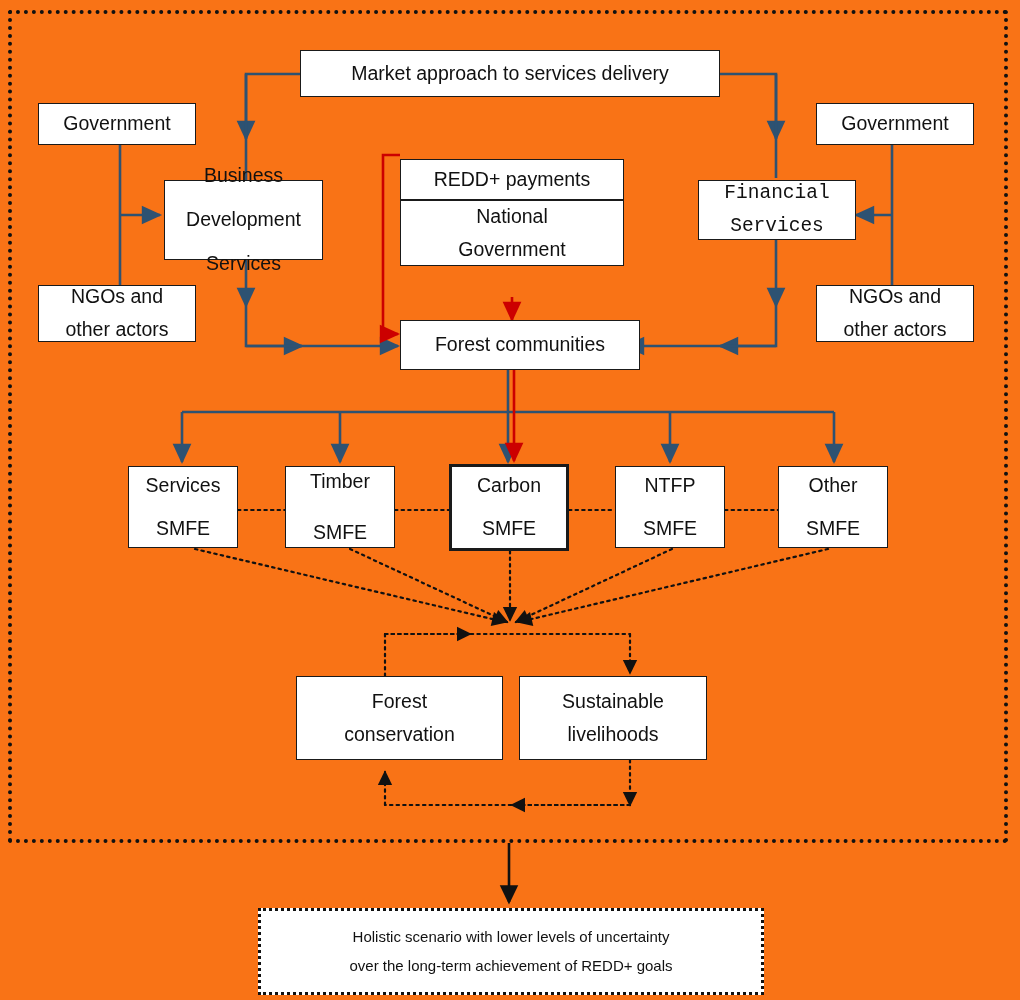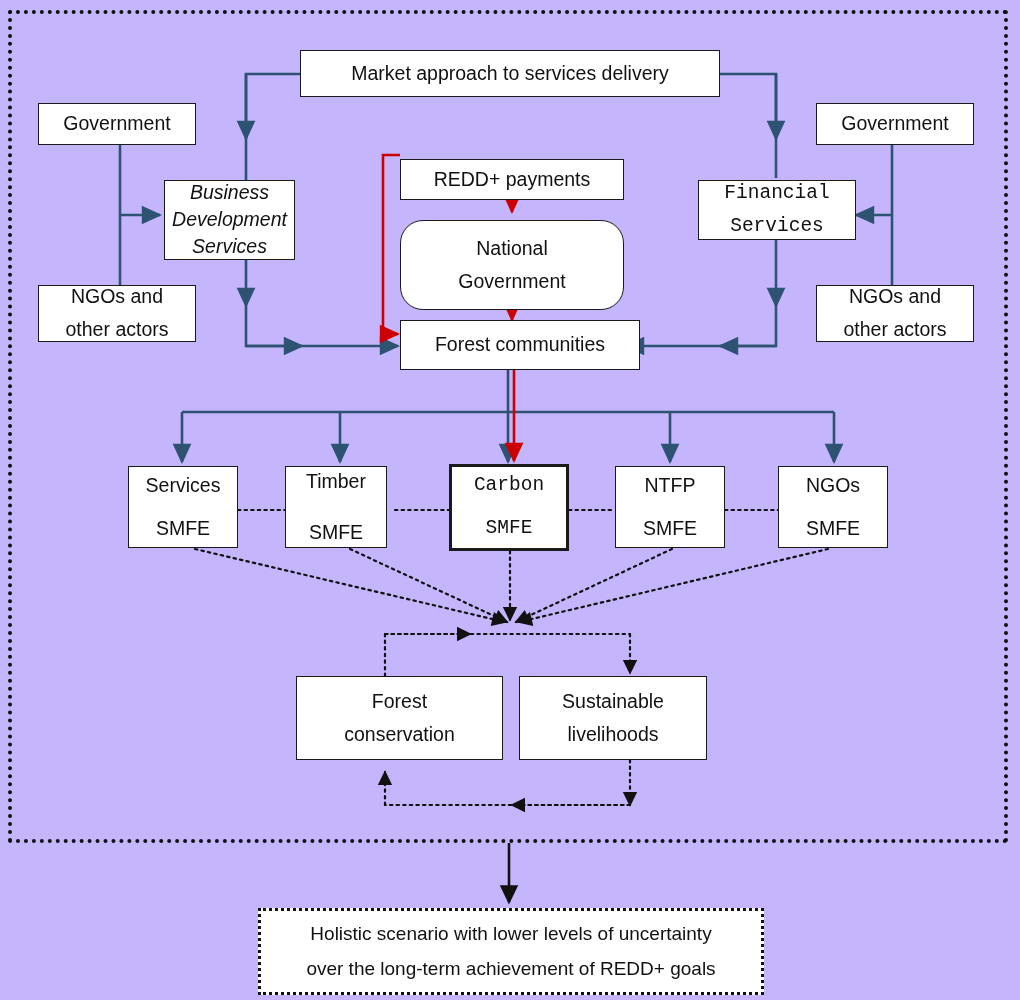--- a/index.html
+++ b/index.html
@@ -1,33 +1,33 @@
 <!DOCTYPE html>
 <html><head>
 <meta charset="utf-8">
 <style>
   html,body{margin:0;padding:0;background:#ffffff;}
   body{font-family:"Liberation Sans","DejaVu Sans",sans-serif;}
-  #stage{position:relative;width:1020px;height:1000px;overflow:hidden;background:#c4b5fd;}
+  #stage{position:relative;width:1020px;height:1000px;overflow:hidden;background:#f97316;}
   #svg-layer{position:absolute;left:0;top:0;width:1020px;height:1000px;}
   .node{position:absolute;box-sizing:border-box;border:1.6px solid #1a1a1a;background:#fff;
         display:flex;flex-direction:column;align-items:center;justify-content:center;
         text-align:center;color:#111;font-size:19.5px;line-height:1.32;z-index:4;}
-  .node.thick{border-width:3.4px;font-family:Liberation Mono, monospace;}
+  .node.thick{border-width:3.4px;}
   .node .ln{display:block;white-space:nowrap;}
   .smfe{font-size:19.5px;}
   .smfe .ln:first-child{margin-bottom:10px;}
   .twoline .ln+.ln{margin-top:7px;}
-  .threeline .ln+.ln{margin-top:1px;}
+  .threeline .ln+.ln{margin-top:18px;}
   .outer-dotted{position:absolute;box-sizing:border-box;z-index:1;
       border:4.5px dotted #111;border-radius:2px;}
   .bottom-dotted{position:absolute;box-sizing:border-box;z-index:4;background:#fff;
       border:3.2px dotted #111;display:flex;flex-direction:column;
       align-items:center;justify-content:center;text-align:center;
-      color:#111;font-size:19px;line-height:1.5;}
+      color:#111;font-size:15px;line-height:1.5;}
   .bottom-dotted .ln+.ln{margin-top:7px;}
 </style>
 </head>
 <body>
 
 <div id="stage">
 
   <div class="outer-dotted" style="left:8px;top:10px;width:1000px;height:833px;"></div>
 
   <svg id="svg-layer" viewBox="0 0 1020 1000" xmlns="http://www.w3.org/2000/svg">
@@ -124,21 +124,21 @@
 
   <div class="node" style="left:38px;top:103px;width:158px;height:42px;">
     <span class="ln">Government</span>
   </div>
 
   <div class="node twoline" style="left:38px;top:285px;width:158px;height:57px;">
     <span class="ln">NGOs and</span>
     <span class="ln">other actors</span>
   </div>
 
-  <div class="node threeline" style="left:164px;top:180px;width:131px;height:80px;font-style:italic;">
+  <div class="node threeline" style="left:164px;top:180px;width:159px;height:80px;">
     <span class="ln">Business</span>
     <span class="ln">Development</span>
     <span class="ln">Services</span>
   </div>
 
   <div class="node" style="left:816px;top:103px;width:158px;height:42px;">
     <span class="ln">Government</span>
   </div>
 
   <div class="node twoline" style="left:816px;top:285px;width:158px;height:57px;">
@@ -148,51 +148,51 @@
 
   <div class="node twoline" style="left:698px;top:180px;width:158px;height:60px;font-family:Liberation Mono, monospace;">
     <span class="ln">Financial</span>
     <span class="ln">Services</span>
   </div>
 
   <div class="node" style="left:400px;top:143px;width:224px;height:41px;margin-top:16px;">
     <span class="ln">REDD+ payments</span>
   </div>
 
-  <div class="node twoline" style="left:400px;top:220px;width:224px;height:90px;border-radius:23px;">
+  <div class="node twoline" style="left:400px;top:200px;width:224px;height:66px;">
     <span class="ln">National</span>
     <span class="ln">Government</span>
   </div>
 
   <div class="node" style="left:400px;top:320px;width:240px;height:50px;">
     <span class="ln">Forest communities</span>
   </div>
 
   <div class="node smfe twoline" style="left:128px;top:466px;width:110px;height:82px;">
     <span class="ln">Services</span>
     <span class="ln">SMFE</span>
   </div>
 
-  <div class="node smfe twoline" style="left:285px;top:466px;width:102px;height:82px;gap:8px;">
+  <div class="node smfe twoline" style="left:285px;top:466px;width:110px;height:82px;gap:8px;">
     <span class="ln">Timber</span>
     <span class="ln">SMFE</span>
   </div>
 
   <div class="node smfe twoline thick" style="left:449px;top:464px;width:120px;height:87px;">
     <span class="ln">Carbon</span>
     <span class="ln">SMFE</span>
   </div>
 
   <div class="node smfe twoline" style="left:615px;top:466px;width:110px;height:82px;">
     <span class="ln">NTFP</span>
     <span class="ln">SMFE</span>
   </div>
 
   <div class="node smfe twoline" style="left:778px;top:466px;width:110px;height:82px;">
-    <span class="ln">NGOs</span>
+    <span class="ln">Other</span>
     <span class="ln">SMFE</span>
   </div>
 
   <div class="node twoline" style="left:296px;top:676px;width:207px;height:84px;">
     <span class="ln">Forest</span>
     <span class="ln">conservation</span>
   </div>
 
   <div class="node twoline" style="left:519px;top:676px;width:188px;height:84px;">
     <span class="ln">Sustainable</span>

